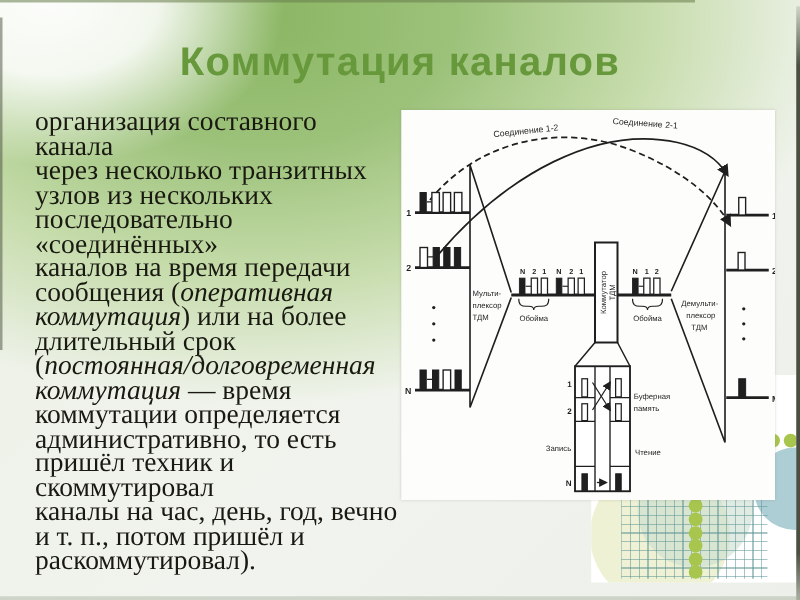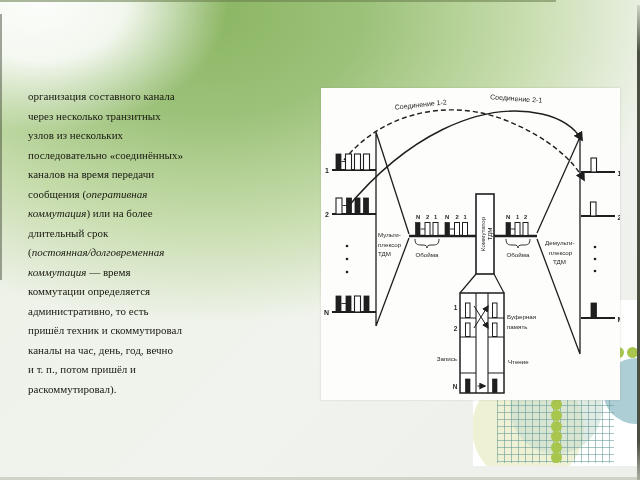--- a/index.html
+++ b/index.html
@@ -16,21 +16,21 @@
   .edge-right{position:absolute;left:637px;top:5px;width:3px;height:475px;
     background:linear-gradient(to bottom,rgba(70,76,58,.15),#4a4f41 10%,#4a4f41 92%,rgba(70,76,58,.4));}
   .edge-bottom{position:absolute;left:0;top:477px;width:640px;height:3px;background:rgba(158,168,148,.4);}
 
   .title{
     position:absolute;left:0;top:31px;width:640px;margin:0;text-align:center;
     font-size:32px;font-weight:bold;letter-spacing:1px;color:#67993c;
   }
   .body-text{
     position:absolute;left:28px;top:87px;width:292px;
-    font-family:"Liberation Serif",serif;font-size:11px;line-height:19.5px;color:#191911;
+    font-family:"Liberation Serif",serif;font-size:22px;line-height:19.5px;color:#191911;
   }
   .body-text i{}
 
   .decor-panel{
     position:absolute;left:473px;top:300px;width:164px;height:166px;
     background:#fff;overflow:hidden;
   }
   .circle{position:absolute;border-radius:50%;}
   .circ-yellow{left:-1px;top:72px;width:112px;height:112px;background:#ebefcb;opacity:.85;}
   .circ-sage{left:37px;top:62px;width:92px;height:92px;background:#c9ddd0;opacity:.6;}
@@ -52,20 +52,21 @@
   .lbl{font-size:6.2px;}
   .lblb{font-size:6.4px;font-weight:bold;}
   .num{font-size:7px;font-weight:bold;}
   .tiny{font-size:5.8px;font-weight:bold;}
   .conn{font-size:7px;}
 </style>
 </head>
 <body>
 
 <div class="slide">
+  <h1 class="title">Коммутация каналов</h1>
 
   <div class="body-text"><span>организация составного канала</span><br><span>через несколько транзитных</span><br><span>узлов из нескольких</span><br><span>последовательно «соединённых»</span><br><span>каналов на время передачи</span><br><span>сообщения (</span><i>оперативная</i><br><i>коммутация</i><span>) или на более</span><br><span>длительный срок</span><br><span>(</span><i>постоянная/долговременная</i><br><i>коммутация</i><span> — время</span><br><span>коммутации определяется</span><br><span>административно, то есть</span><br><span>пришёл техник и скоммутировал</span><br><span>каналы на час, день, год, вечно</span><br><span>и т. п., потом пришёл и</span><br><span>раскоммутировал).</span></div>
 
   <div class="decor-panel">
     <div class="circle circ-yellow"></div>
     <div class="circle circ-sage"></div>
     <div class="circle circ-teal"></div>
     <div class="grid"></div>
     <div class="dot" style="left:140px;top:47px"></div>
     <div class="dot" style="left:154px;top:47px"></div>

